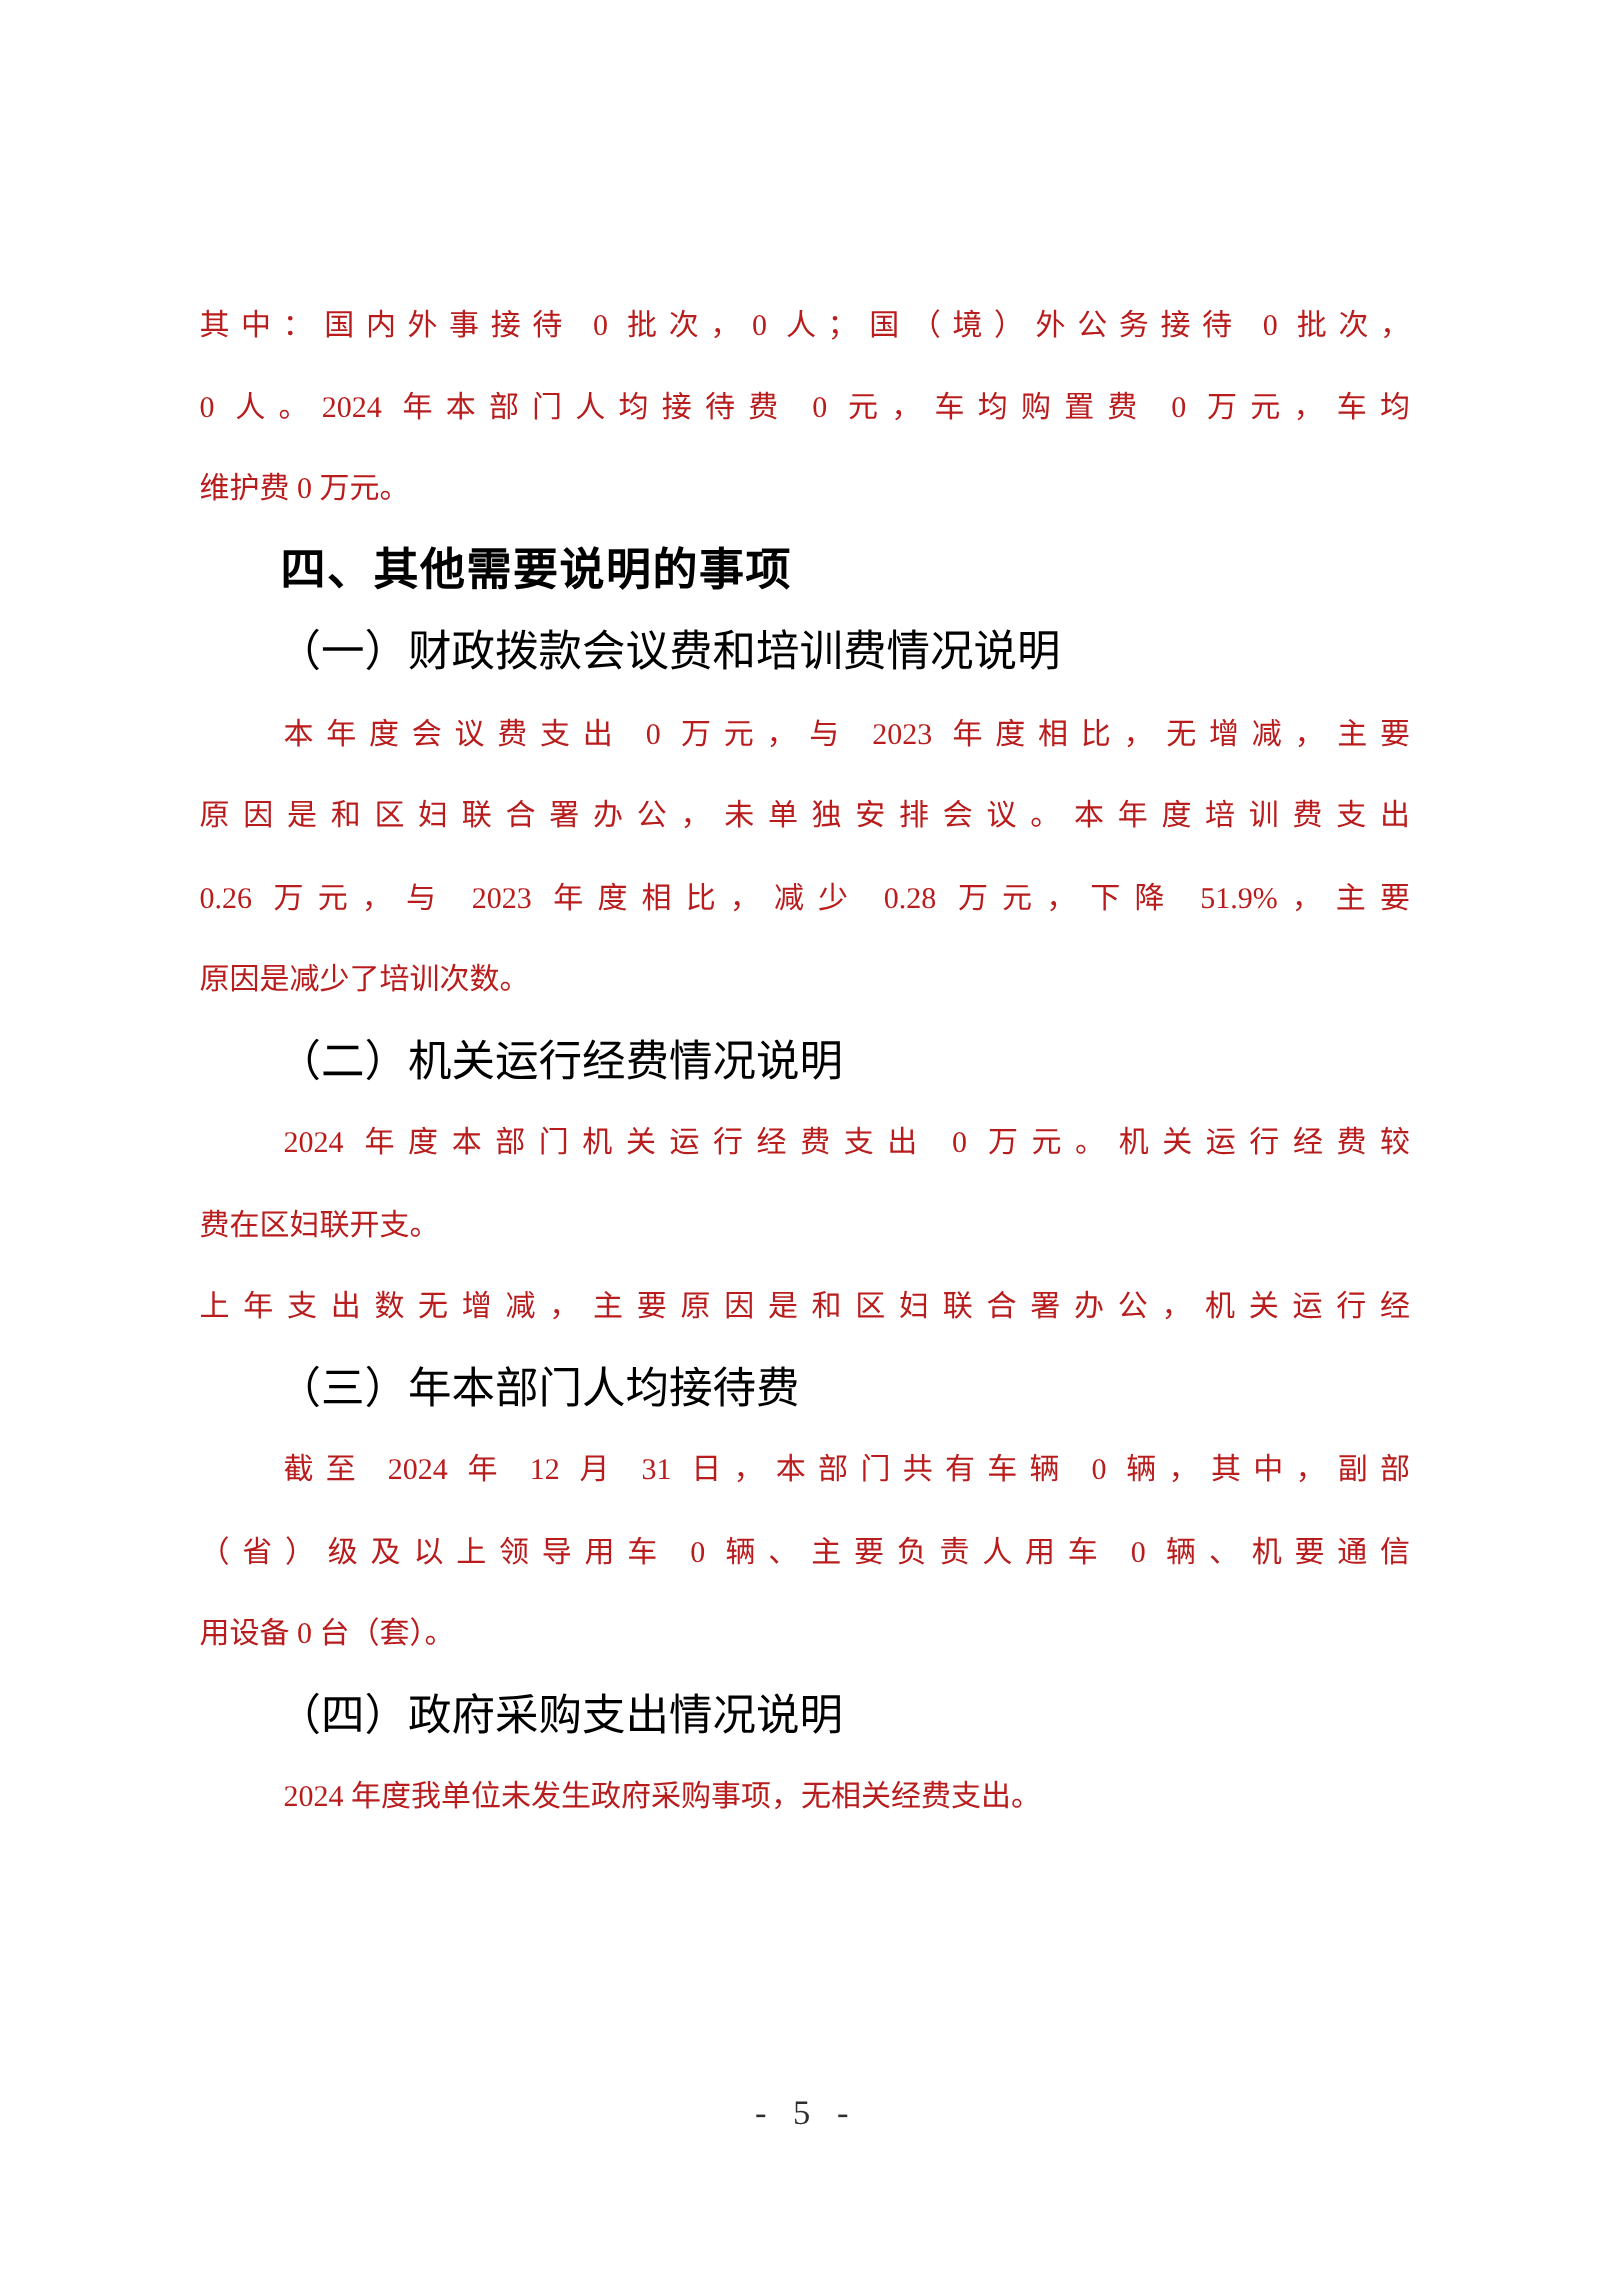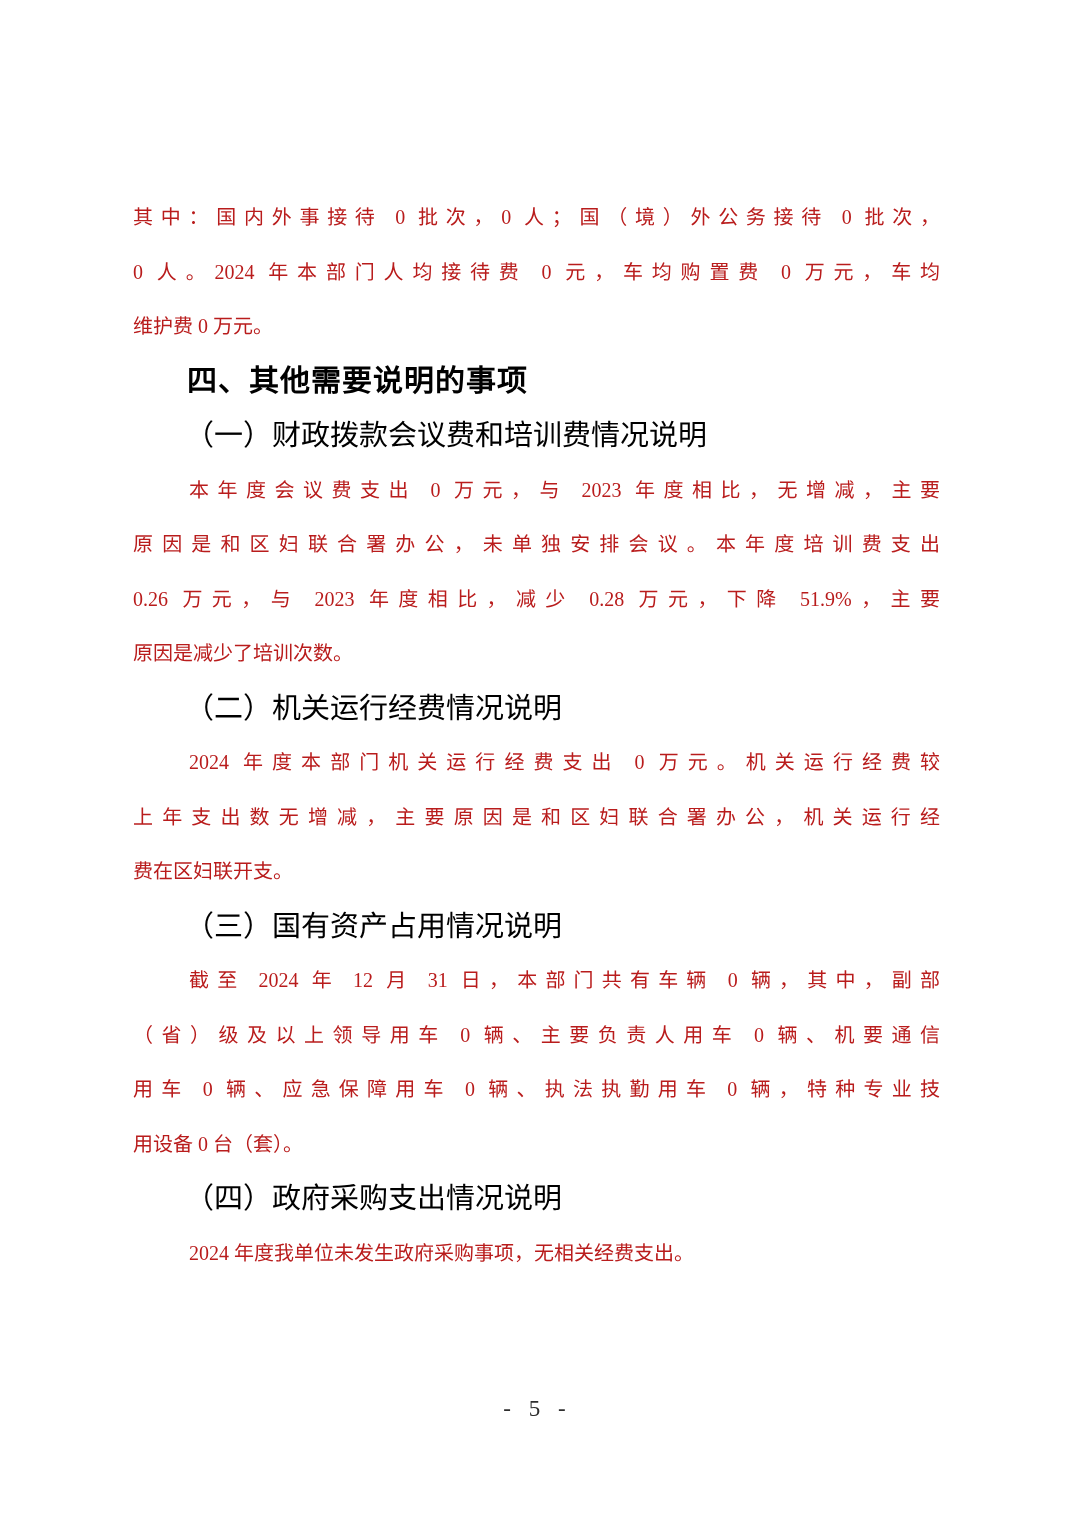--- a/index.html
+++ b/index.html
@@ -84,28 +84,27 @@
     <div class="h2">（一）财政拨款会议费和培训费情况说明</div>
 
     <div class="line ind">本年度会议费支出 0 万元，与 2023 年度相比，无增减，主要</div>
     <div class="line">原因是和区妇联合署办公，未单独安排会议。本年度培训费支出</div>
     <div class="line">0.26 万元，与 2023 年度相比，减少 0.28 万元，下降 51.9%，主要</div>
     <div class="line end">原因是减少了培训次数。</div>
 
     <div class="h2">（二）机关运行经费情况说明</div>
 
     <div class="line ind">2024 年度本部门机关运行经费支出 0 万元。机关运行经费较</div>
+    <div class="line end">费在区妇联开支。</div>
     <div class="line">上年支出数无增减，主要原因是和区妇联合署办公，机关运行经</div>
-    <div class="line end">费在区妇联开支。</div>
 
-    <div class="h2">（三）国有资产占用情况说明</div>
+    <div class="h2">（三）年本部门人均接待费</div>
 
     <div class="line ind">截至 2024 年 12 月 31 日，本部门共有车辆 0 辆，其中，副部</div>
     <div class="line">（省）级及以上领导用车 0 辆、主要负责人用车 0 辆、机要通信</div>
-    <div class="line">用车 0 辆、应急保障用车 0 辆、执法执勤用车 0 辆，特种专业技</div>
     <div class="line end">用设备 0 台（套）。</div>
 
     <div class="h2">（四）政府采购支出情况说明</div>
 
     <div class="line ind end">2024 年度我单位未发生政府采购事项，无相关经费支出。</div>
 
   </div>
 
   <div class="pagenum">- 5 -</div>
 </div>

